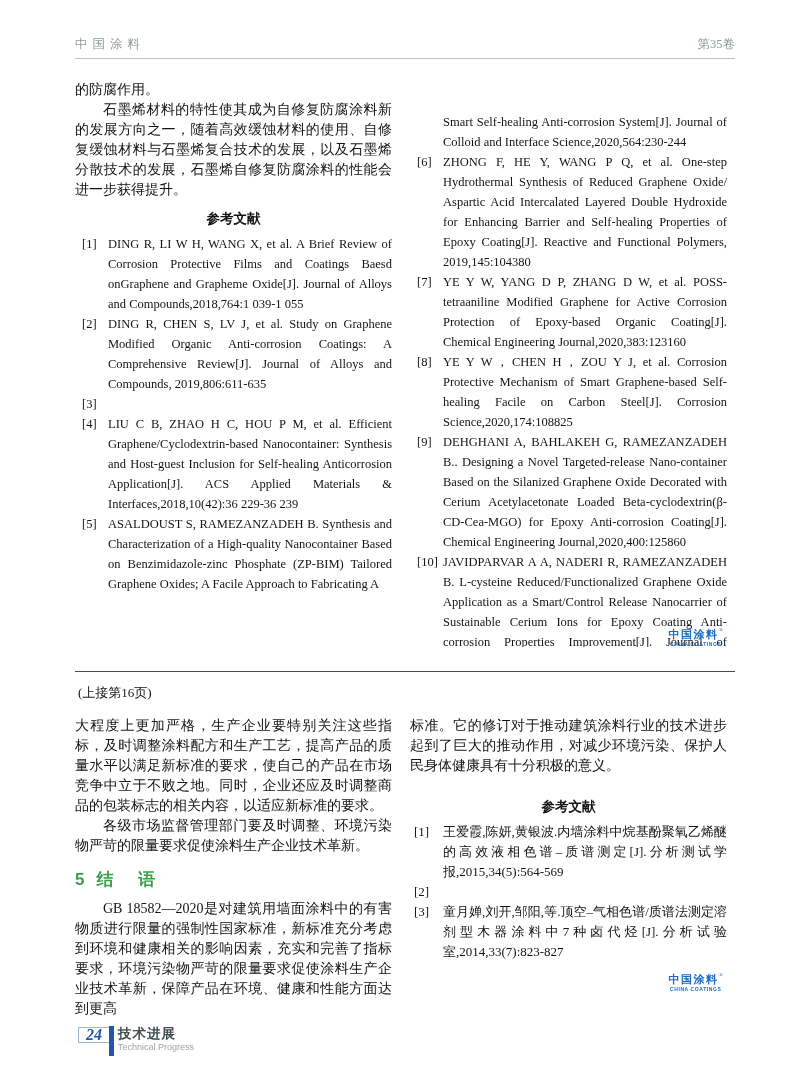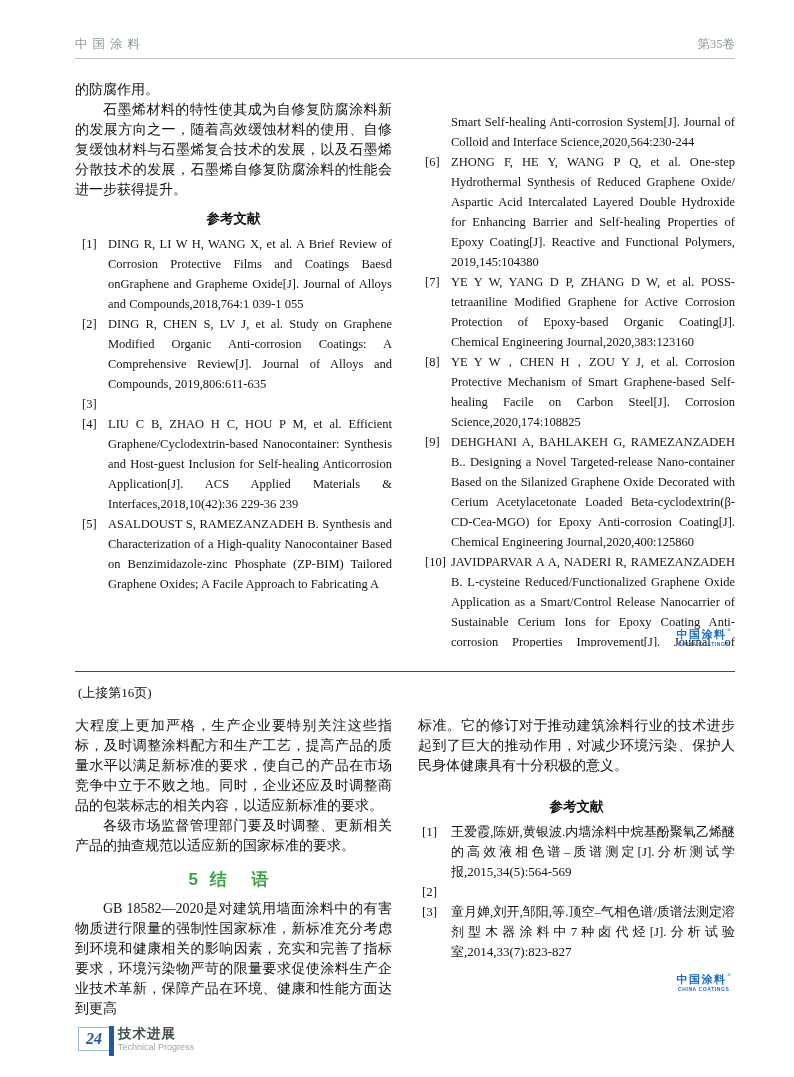--- a/index.html
+++ b/index.html
@@ -18,21 +18,21 @@
   .header {
     position: absolute; top: 36px; left: 75px; width: 660px;
     display: flex; justify-content: space-between; align-items: flex-end;
     border-bottom: 1px solid #b9c4c4;
     padding-bottom: 5px;
     color: #8c9a99; font-size: 12.5px;
   }
   .journal-name { letter-spacing: 5px; }
 
   
-  .cols { display: flex; gap: 26px; }
+  .cols { display: flex; gap: 18px; }
   .col { width: 317px; position: relative; }
 
   .article1 { position: absolute; top: 80px; left: 75px; width: 660px; height: 567px; }
   .article1 .col { height: 567px; overflow: hidden; }
 
   .para {
     font-size: 14px; line-height: 20px;
     text-align: justify; margin: 0;
   }
   .indent { text-indent: 2em; }
@@ -67,35 +67,35 @@
   .continued-note {
     position: absolute; top: 684px; left: 78px;
     font-size: 13px; line-height: 18px;
   }
 
   .article2 { position: absolute; top: 716px; left: 75px; width: 660px; }
 
   .section-heading {
     font-family: "Liberation Sans", sans-serif;
     color: #3aa148; font-weight: bold; font-size: 17px;
-    margin: 13px 0 8px 0; line-height: 22px; text-align: center;
+    margin: 13px 0 8px 0; line-height: 22px;
   }
   .section-heading .sec-num { margin-right: 12px; }
   .section-heading .sec-title { letter-spacing: 10px; }
 
   .a2-refs-heading { margin-top: 22px; }
 
   
   .footer { position: absolute; top: 1026px; left: 78px; display: flex; align-items: stretch; height: 30px; }
   .page-num-box {
     border: 1px solid #9fb6d2; border-right: none;
     color: #2456a6; font-style: italic; font-weight: bold; font-size: 16px;
     padding: 0 7px; display: flex; align-items: center;
     font-family: "Liberation Serif", serif;
-    height: 24px; align-self: flex-start; margin-top: 1px;
+    height: 16px; align-self: flex-start; margin-top: 1px;
   }
   .footer-bar { width: 5px; background: #2456a6; height: 30px; }
   .footer-titles { padding-left: 4px; font-family: "Liberation Sans", sans-serif; }
   .footer-cn { font-size: 13.5px; color: #3f4d4c; font-weight: bold; letter-spacing: 1px; line-height: 16px; }
   .footer-en { font-size: 9px; color: #9aa6a5; line-height: 11px; }
 </style>
 </head>
 <body>
 
 <div class="page">
@@ -167,21 +167,21 @@
     </div>
   </div>
 
   <div class="article-divider"></div>
   <div class="continued-note">(上接第16页)</div>
 
   <div class="article2 cols">
 
     <div class="col">
       <p class="para">大程度上更加严格，生产企业要特别关注这些指标，及时调整涂料配方和生产工艺，提高产品的质量水平以满足新标准的要求，使自己的产品在市场竞争中立于不败之地。同时，企业还应及时调整商品的包装标志的相关内容，以适应新标准的要求。</p>
-      <p class="para indent">各级市场监督管理部门要及时调整、更新相关产品的抽查规范以适应新的国家标准的要求。</p>
+      <p class="para indent">各级市场监督管理部门要及时调整、环境污染物严苛的限量要求促使涂料生产企业技术革新。</p>
 
       <div class="section-heading">
         <span class="sec-num">5</span><span class="sec-title">结 语</span>
       </div>
 
       <p class="para indent">GB 18582—2020是对建筑用墙面涂料中的有害物质进行限量的强制性国家标准，新标准充分考虑到环境和健康相关的影响因素，充实和完善了指标要求，环境污染物严苛的限量要求促使涂料生产企业技术革新，保障产品在环境、健康和性能方面达到更高</p>
     </div>
 
     <div class="col">
       <p class="para">标准。它的修订对于推动建筑涂料行业的技术进步起到了巨大的推动作用，对减少环境污染、保护人民身体健康具有十分积极的意义。</p>

